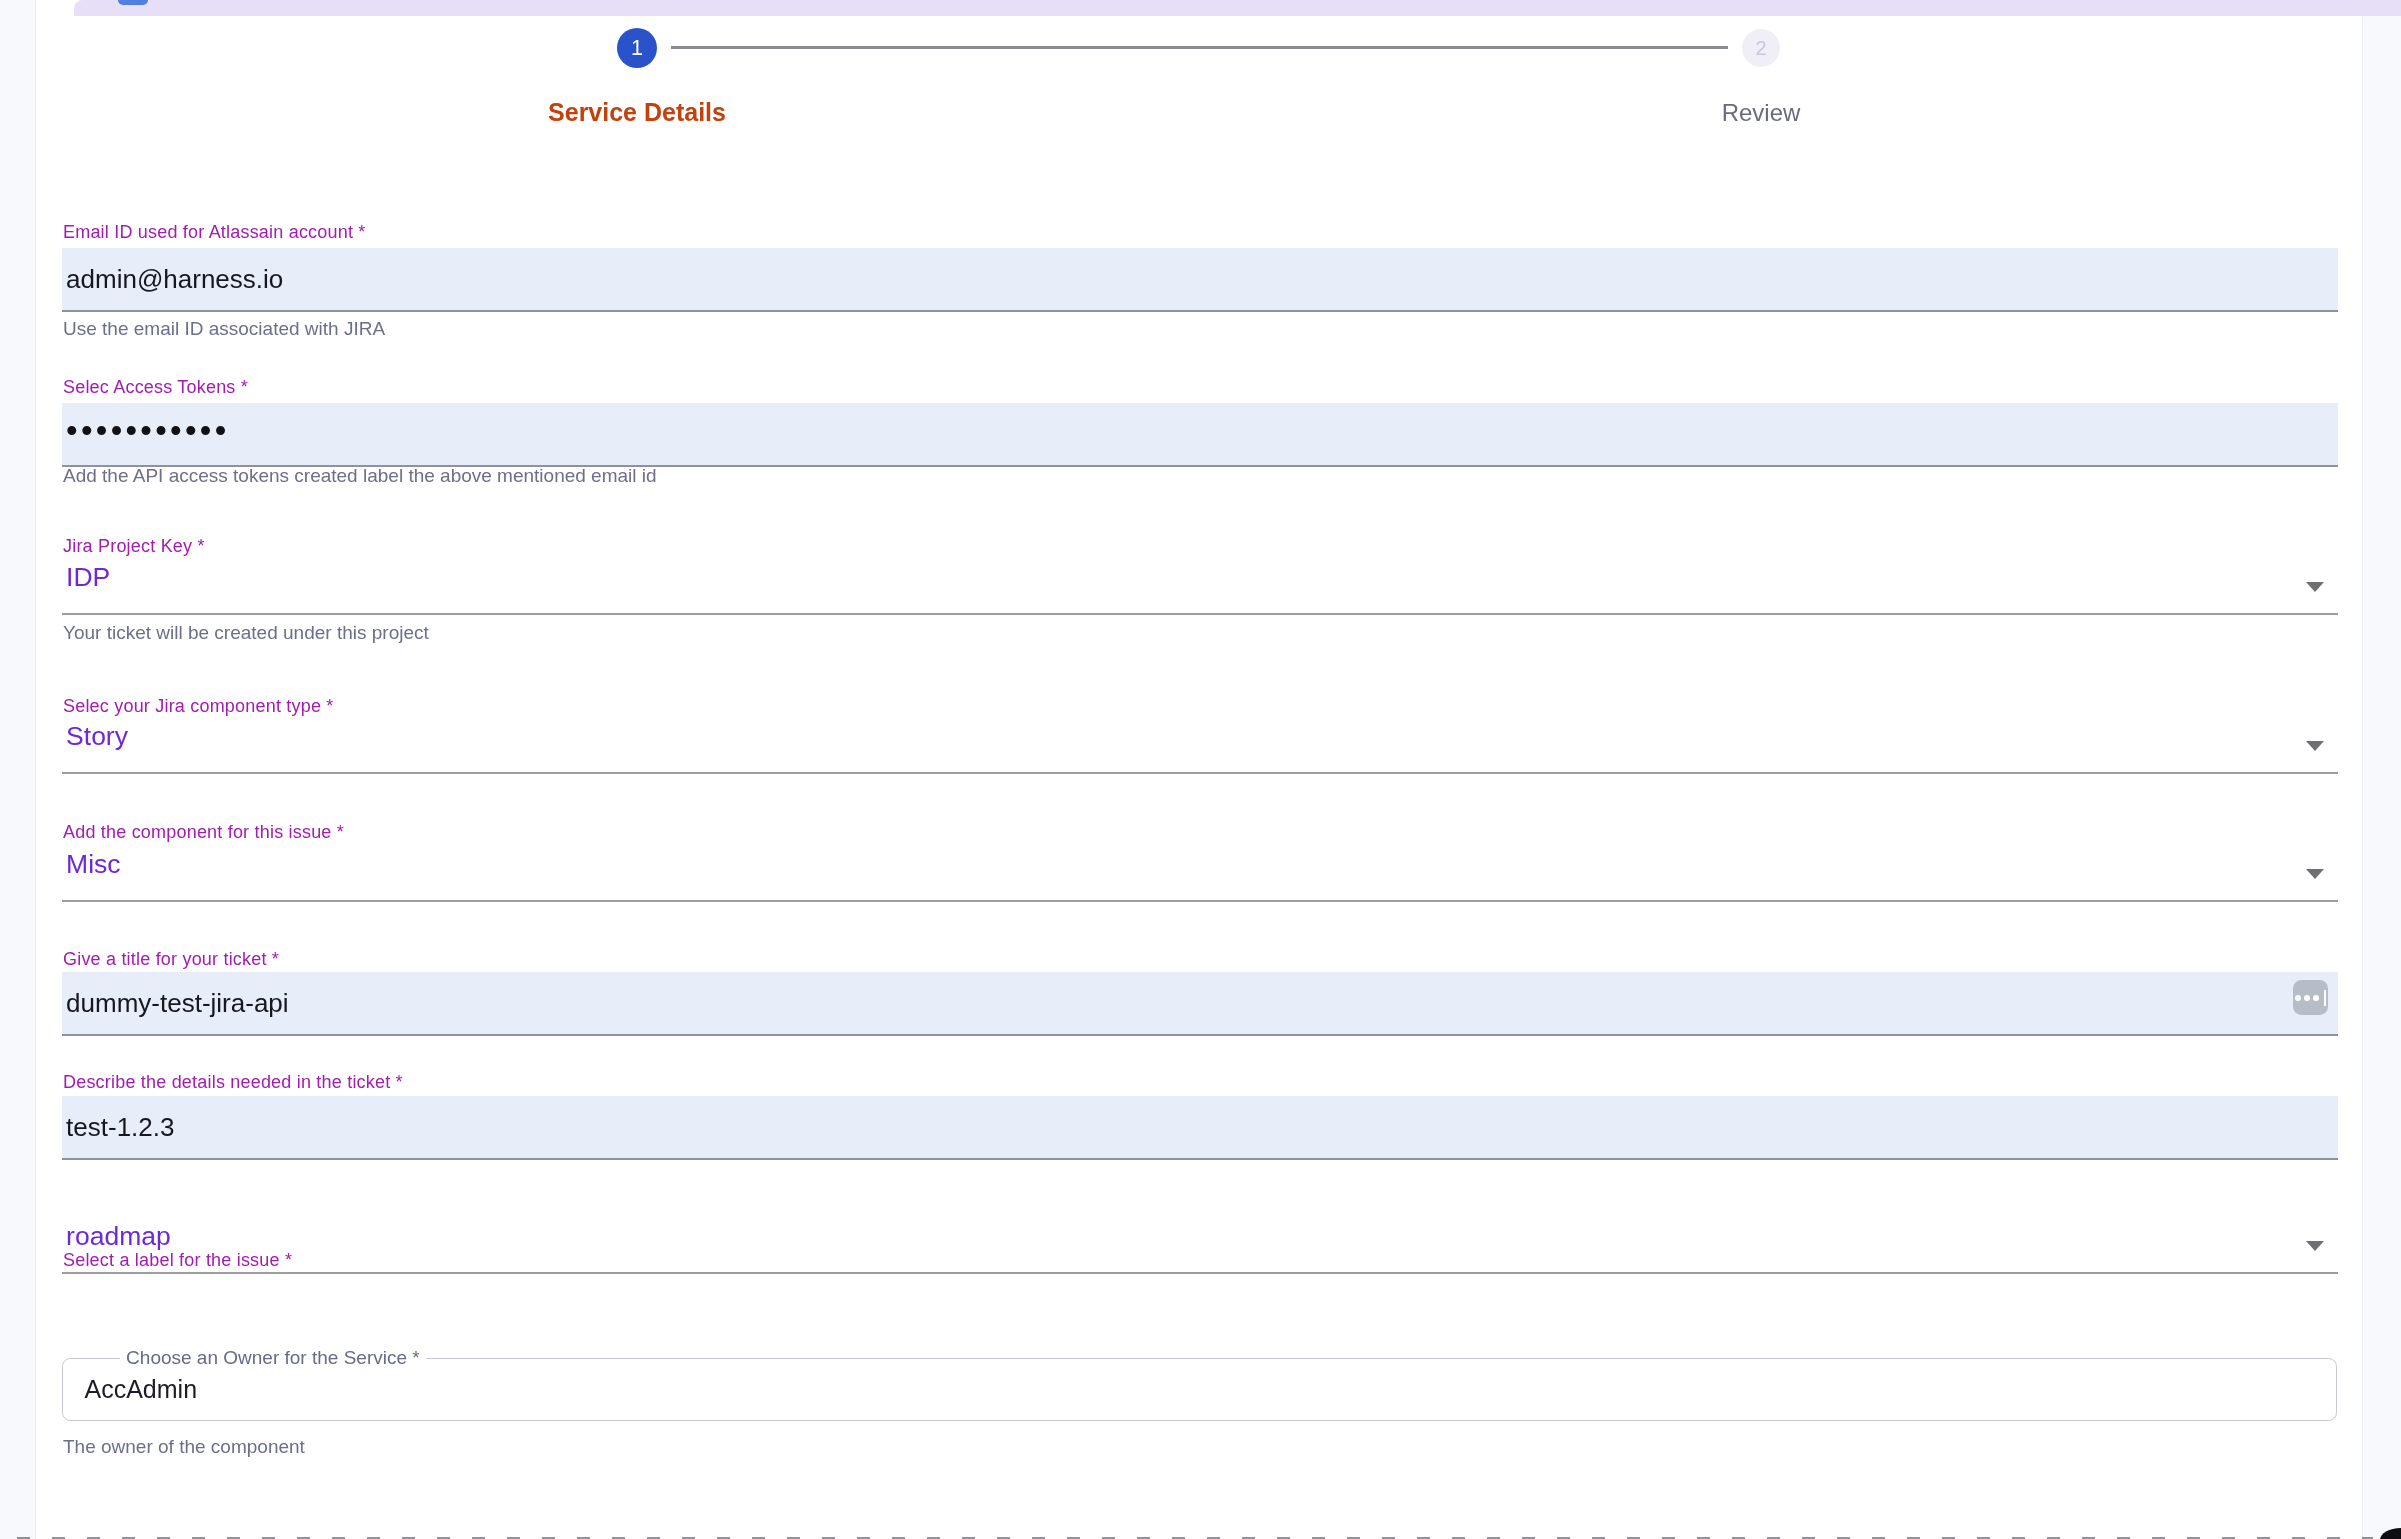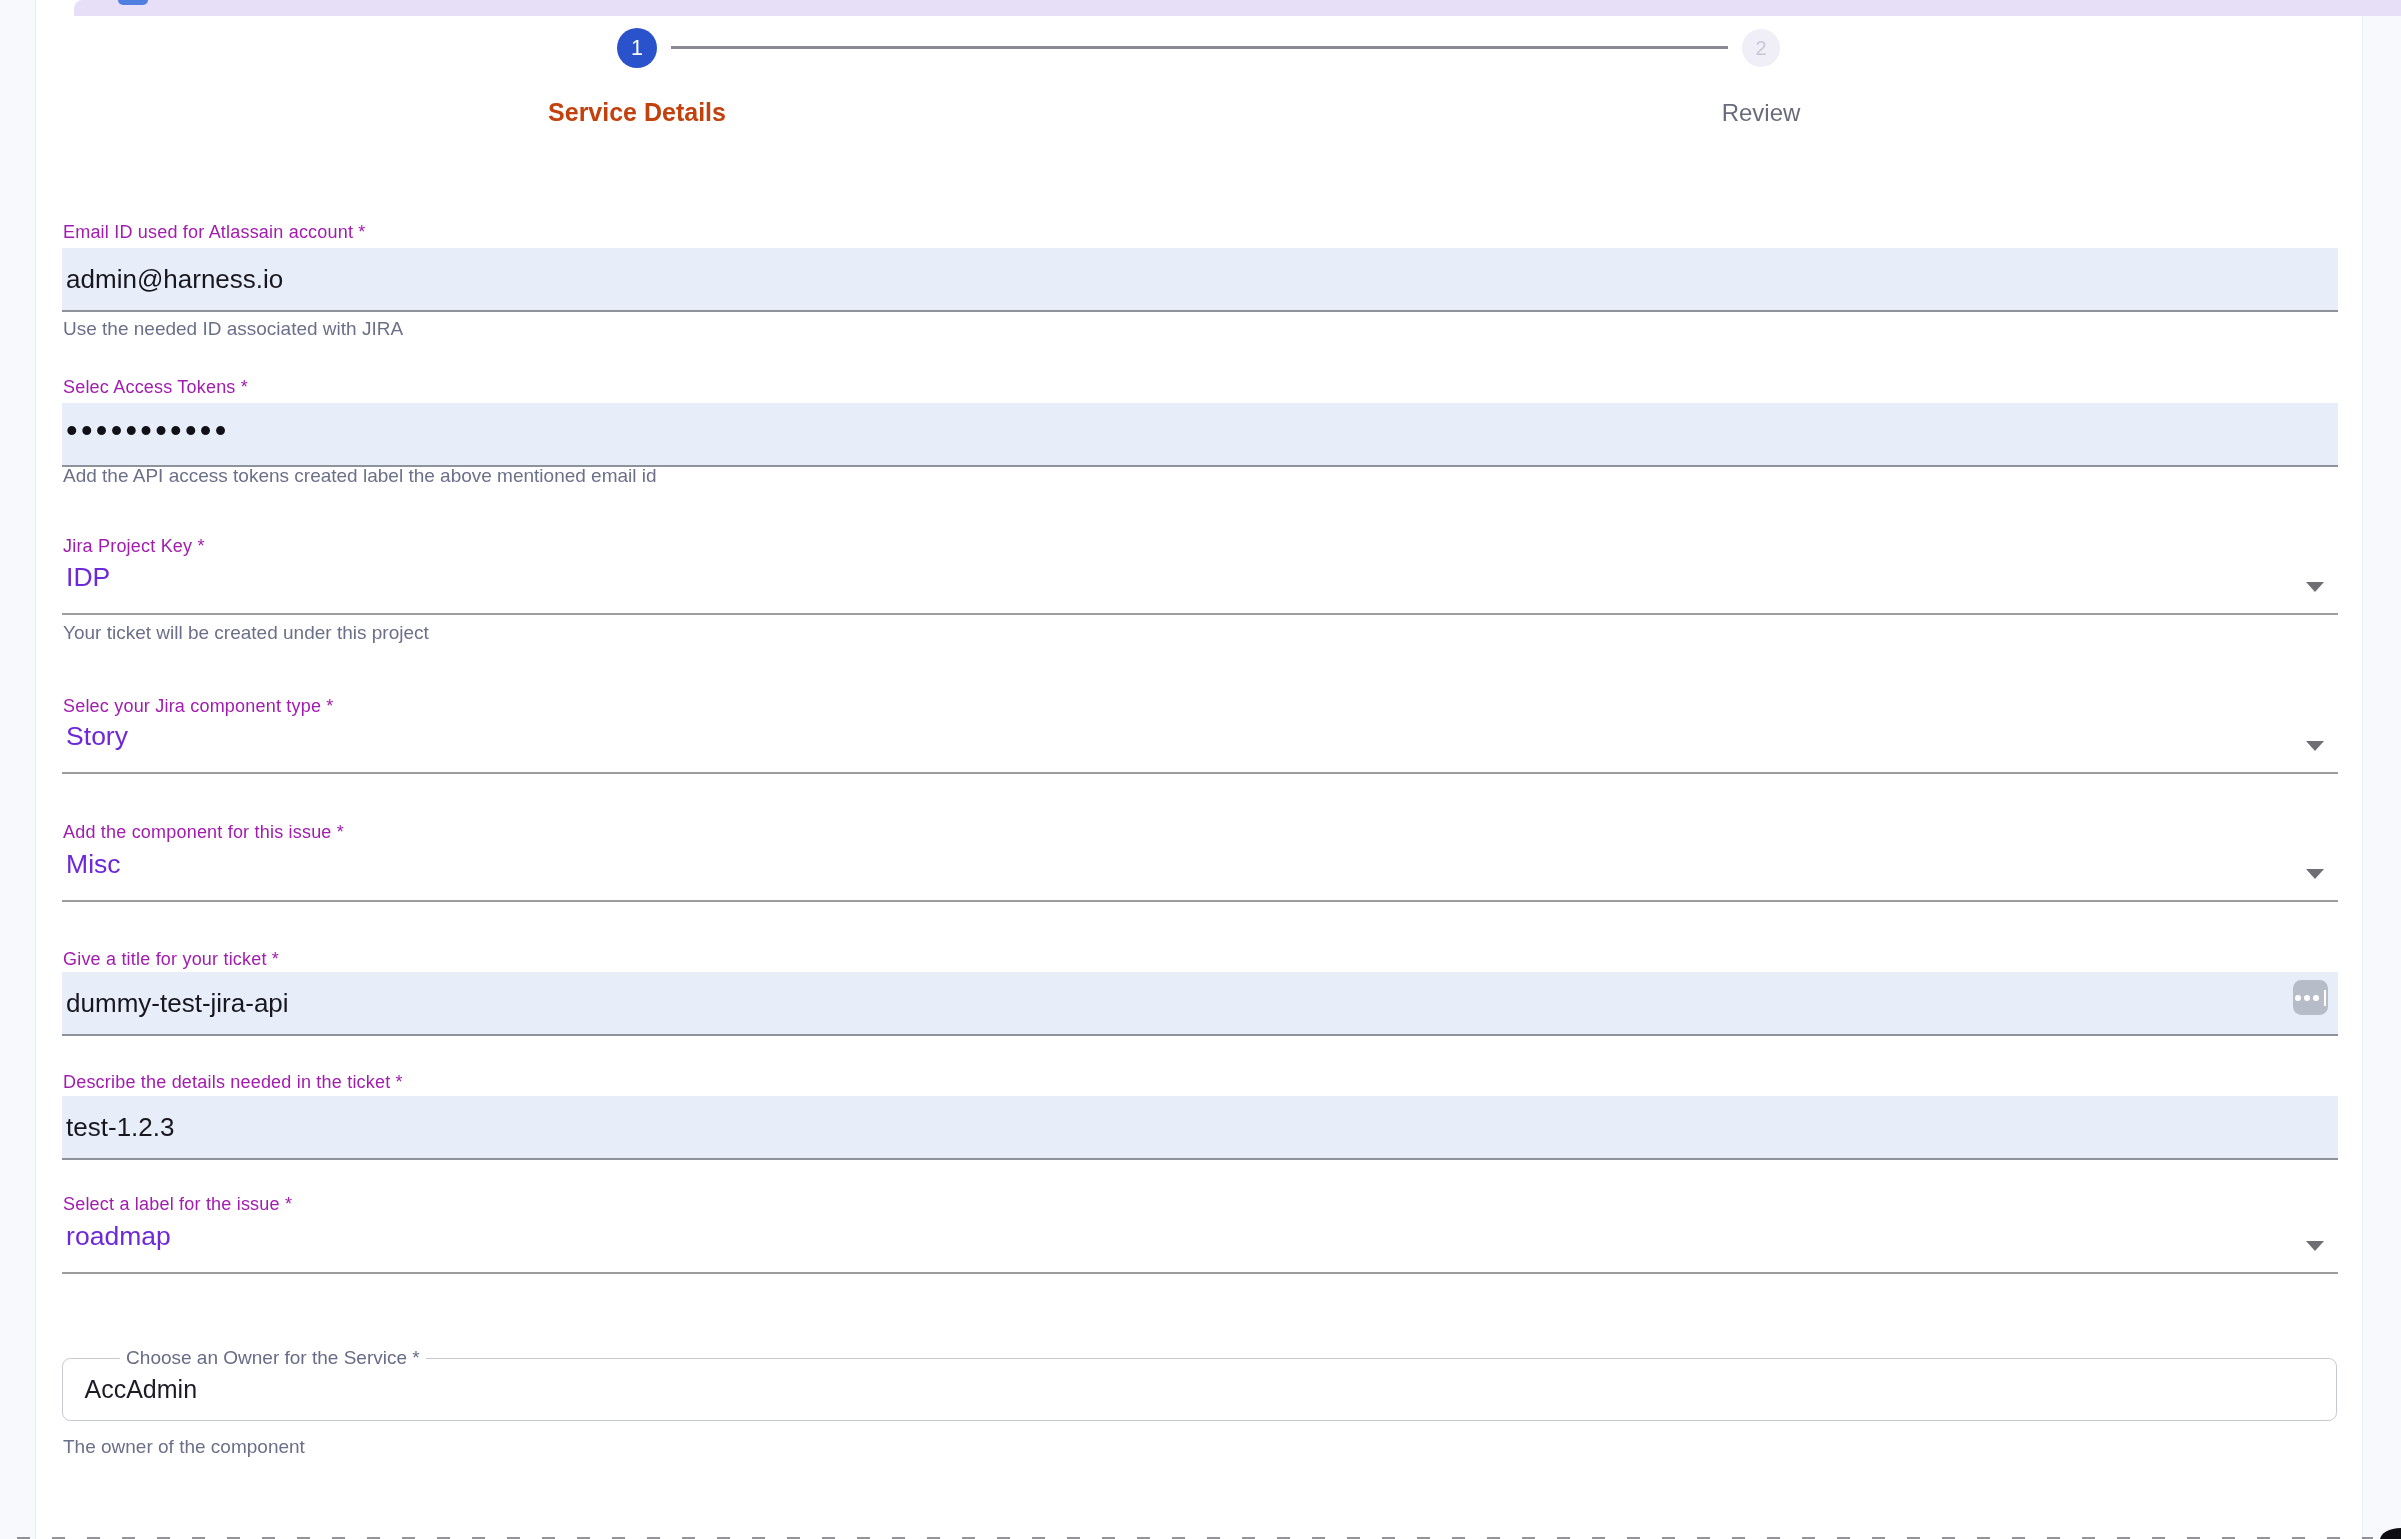--- a/index.html
+++ b/index.html
@@ -100,21 +100,21 @@
     font-size:19px; color:#686B86; line-height:21.5px;margin-left:40px;
   }
   
   .f1-label{top:222px} .f1-input{top:248px} .f1-help{top:318px}
   .f2-label{top:377px} .f2-input{top:403px} .f2-help{top:465px}
   .f3-label{top:536px} .f3-select{top:562px} .f3-help{top:622px}
   .f4-label{top:696px} .f4-select{top:721px}
   .f5-label{top:822px} .f5-select{top:849px}
   .f6-label{top:949px} .f6-input{top:972px}
   .f7-label{top:1072px} .f7-input{top:1096px}
-  .f8-label{top:1194px} .f8-select{top:1221px}
+  .f8-label{top:1250px} .f8-select{top:1221px}
   .f9-help{top:1436px}
   
   .cutoff-line {
     position:absolute; bottom:0; left:16.5px; right:28px; height:3.3px;
     background:repeating-linear-gradient(90deg,#3B3B44 0 13.2px,transparent 13.2px 35px);
     opacity:0.55;
   }
   .corner-widget {
     position:absolute; bottom:0; right:0; width:21.5px; height:12.4px;
     background:#0E0E12; border-radius:100% 0 0 0;
@@ -136,21 +136,21 @@
 <div class="step-circle step2-circle">
   <span>2</span>
 </div>
 <div class="step-label step1-label">Service Details</div>
 <div class="step-label step2-label">Review</div>
 
 <div class="flabel f1-label">Email ID used for Atlassain account *</div>
 <div class="finput f1-input">
   <span class="val">admin@harness.io</span>
 </div>
-<div class="fhelp f1-help">Use the needed ID associated with JIRA</div>
+<div class="fhelp f1-help">Use the email ID associated with JIRA</div>
 
 <div class="flabel f2-label">Selec Access Tokens *</div>
 <div class="finput password f2-input">
   <span class="val">•••••••••••</span>
 </div>
 <div class="fhelp f2-help">Add the API access tokens created label the above mentioned email id</div>
 
 <div class="flabel f3-label">Jira Project Key *</div>
 <div class="fselect f3-select">
   <span class="val">IDP</span>

